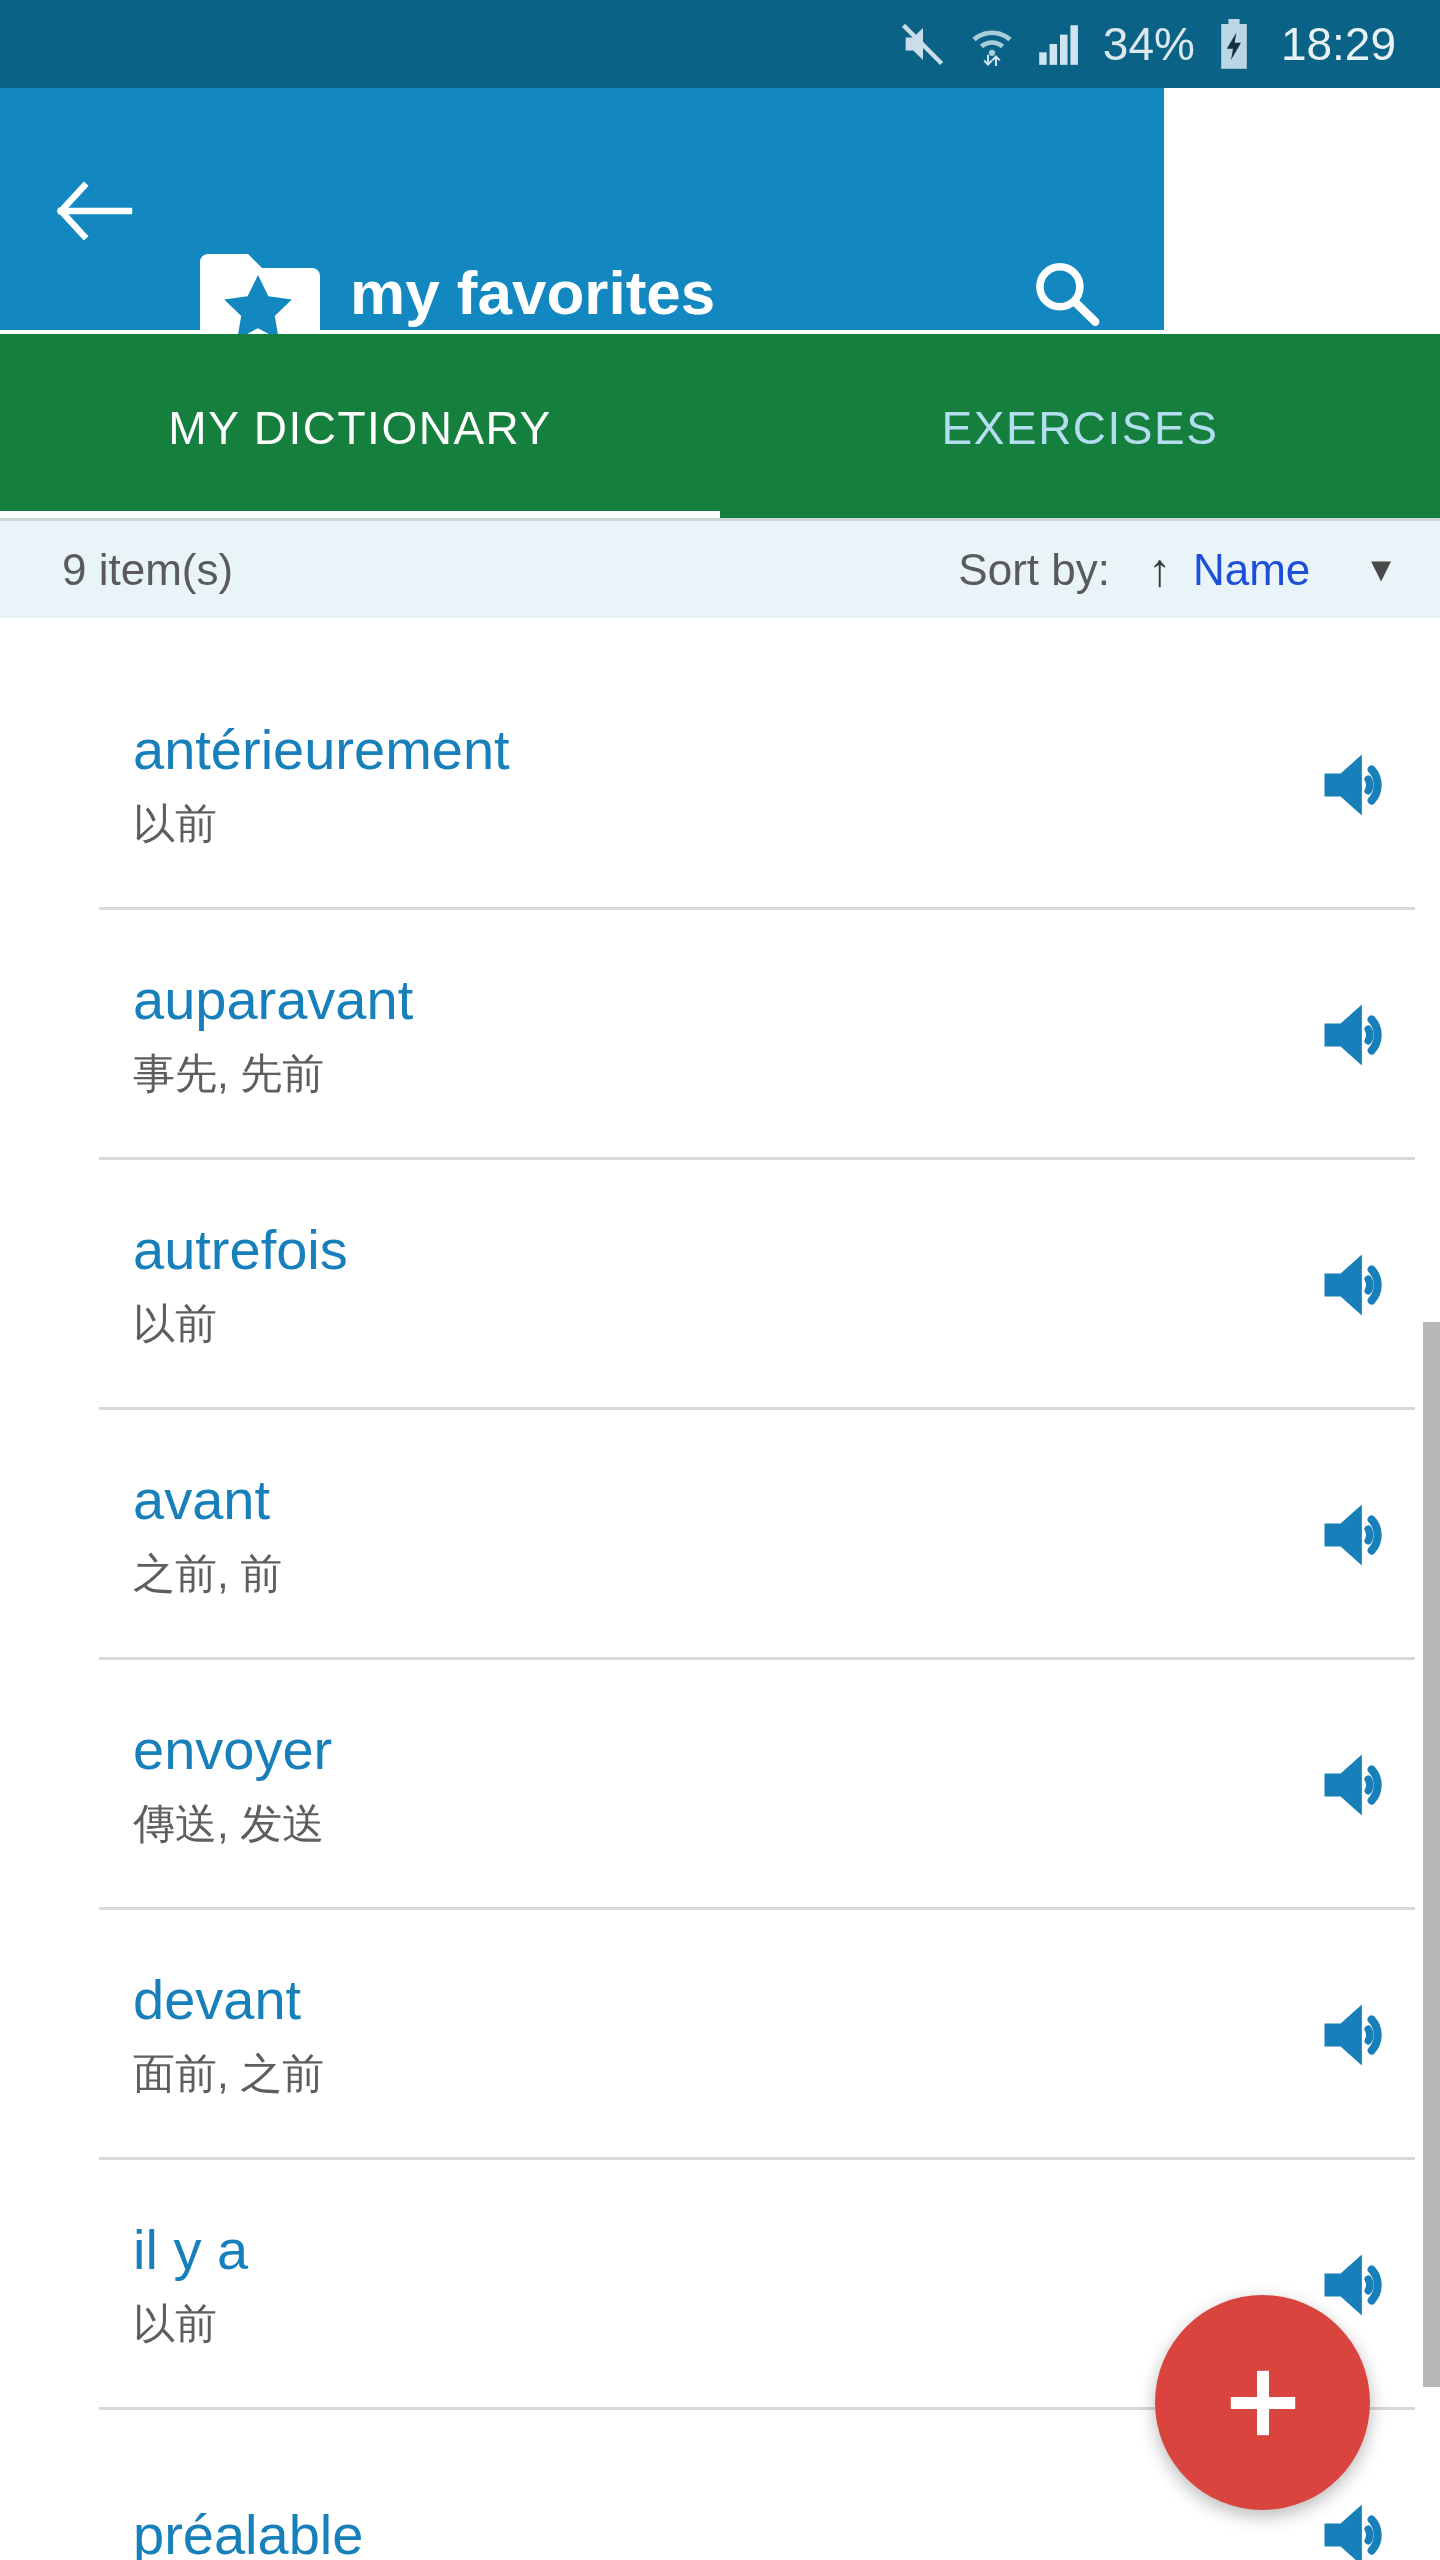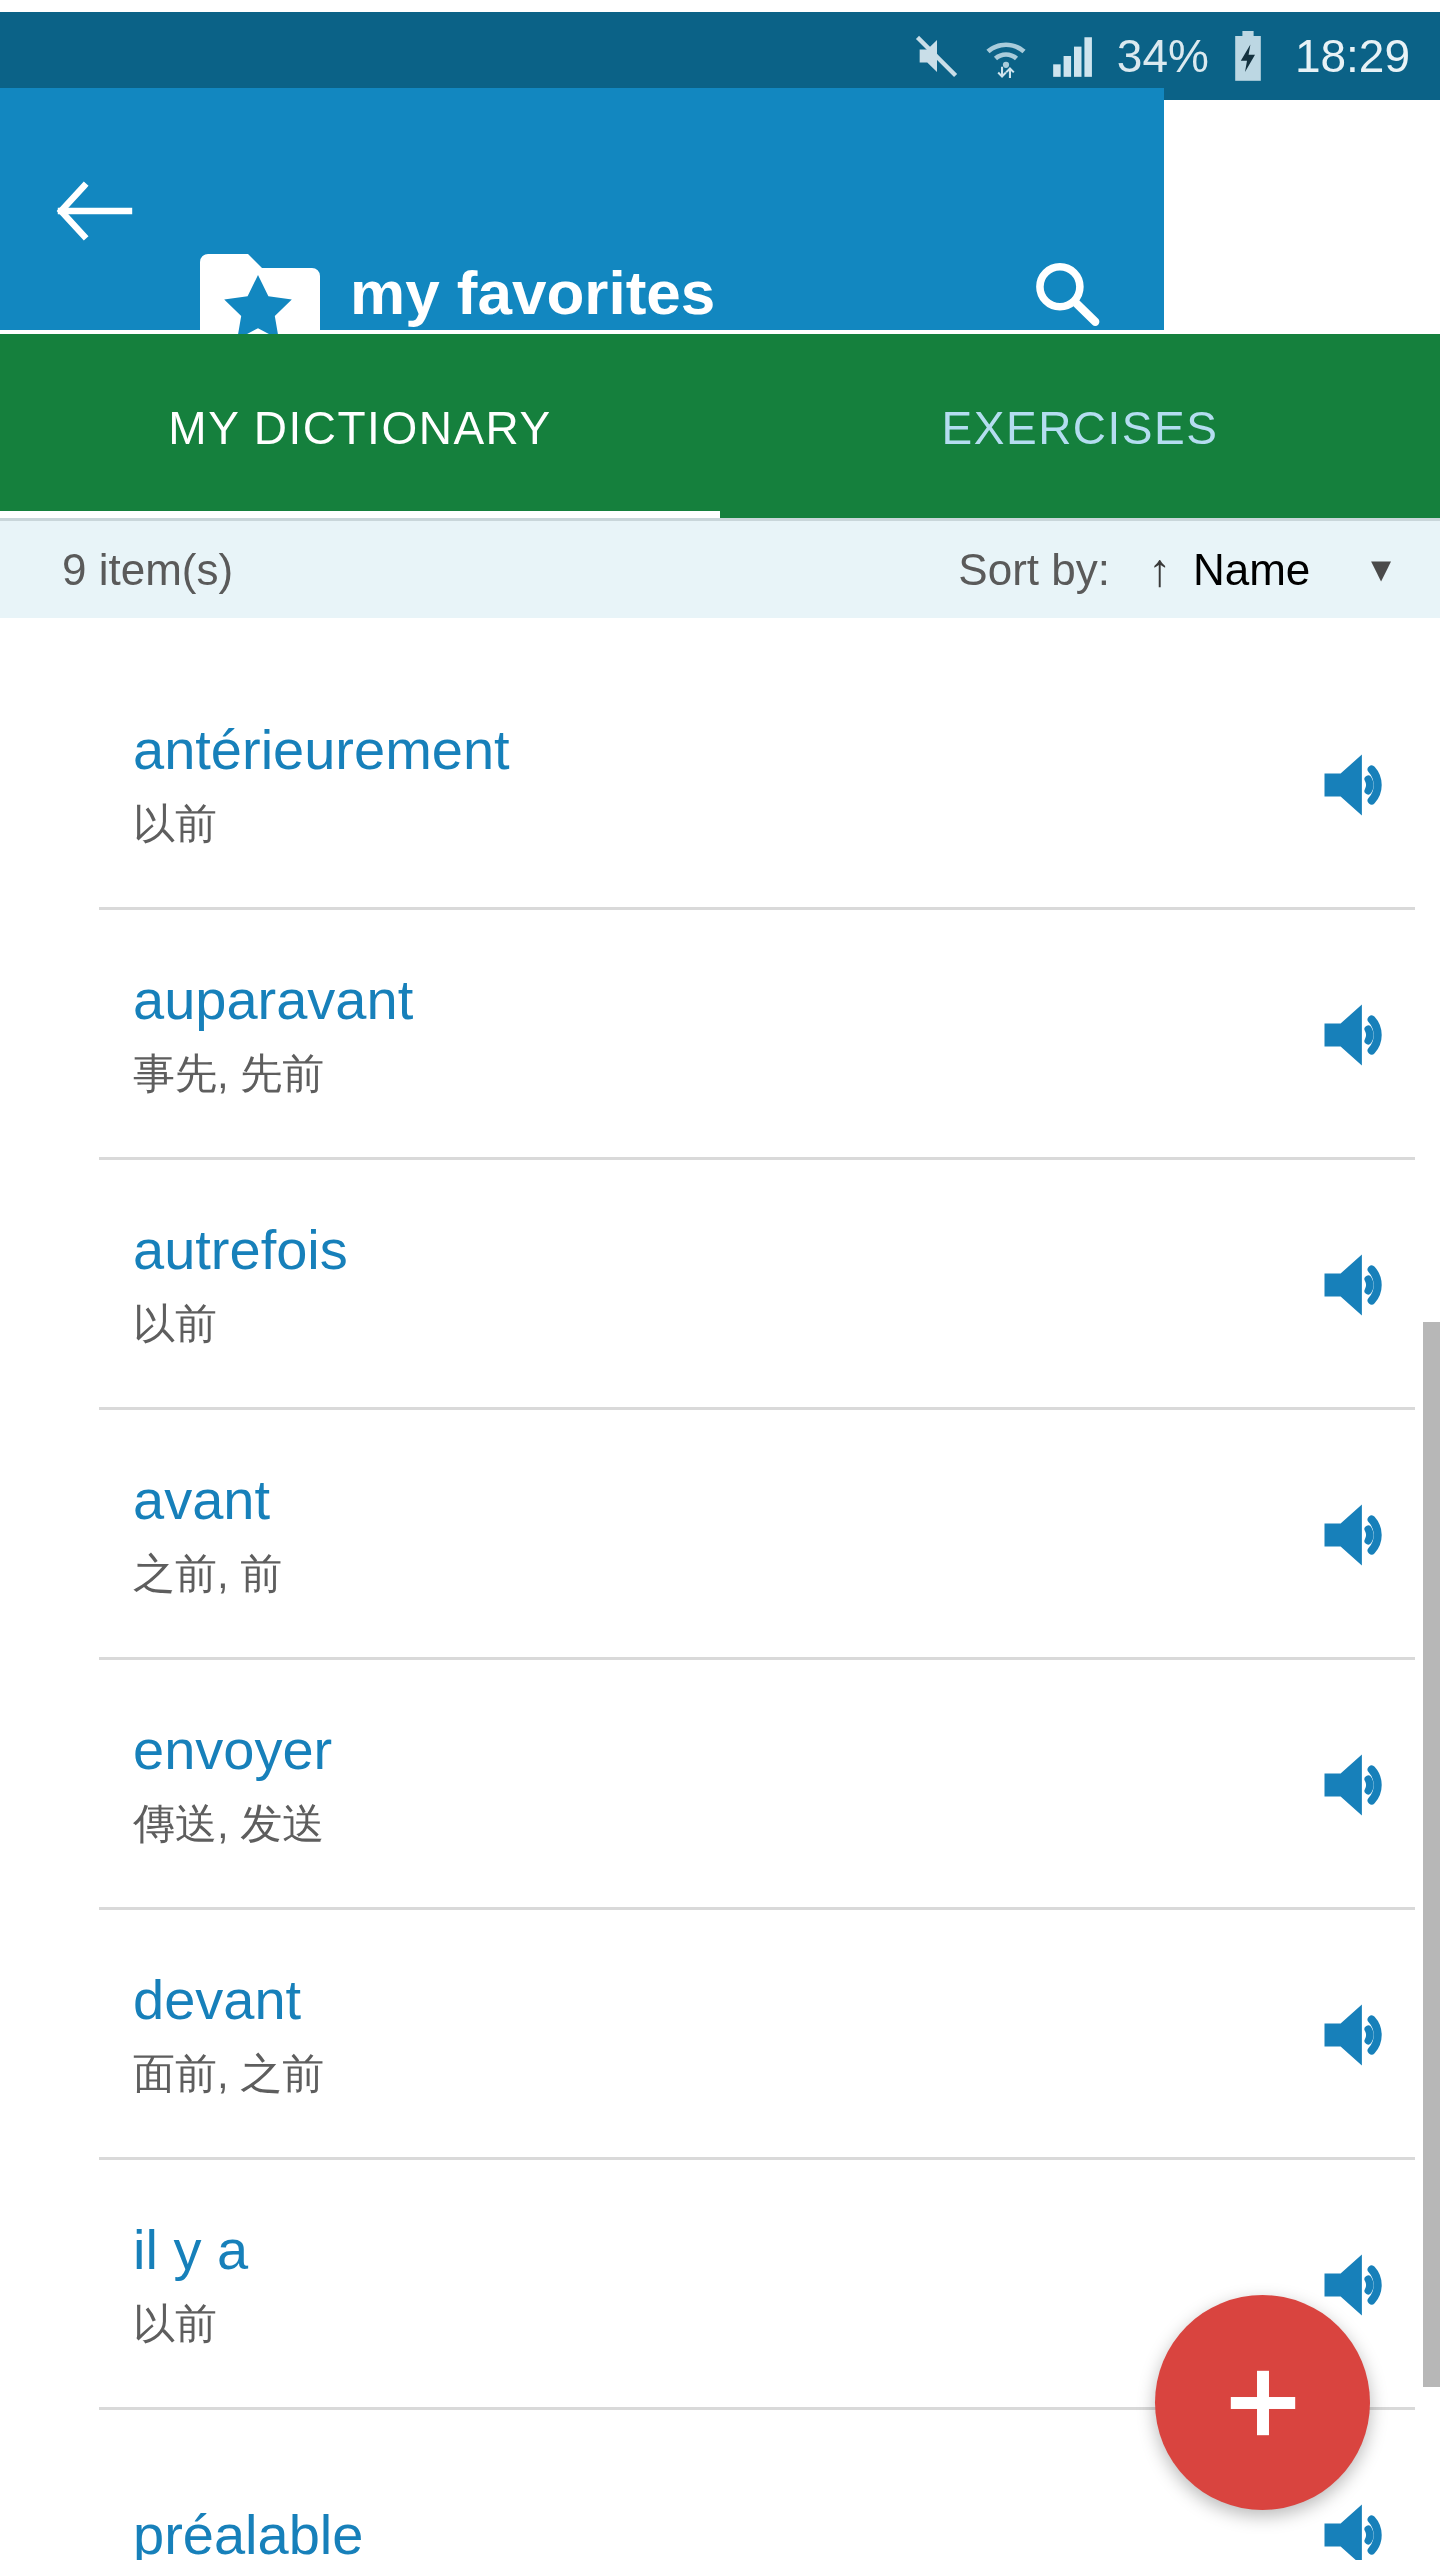--- a/index.html
+++ b/index.html
@@ -6,24 +6,24 @@
   html, body {
     width:1440px; height:2560px;
     font-family:"Liberation Sans", sans-serif;
     background:#ffffff;
     overflow:hidden;
   }
   #screen { position:relative; width:1440px; height:2560px; overflow:hidden; background:#fff; }
 
   
   .statusbar {
-    position:absolute; top:12px; left:0; width:1440px; height:88px;
+    position:absolute; top:0; left:0; width:1440px; height:88px;
     background:#0b6287;
     display:flex; align-items:center; justify-content:flex-end;
-    padding-right:30px; gap:18px;
+    padding-right:44px; gap:18px;
   }
   .sb-icon { display:flex; align-items:center; justify-content:center; }
   .sb-text { color:#dbe9ef; font-size:46px; letter-spacing:0px; line-height:1; }
   .sb-time { color:#e8f2f6; font-size:46px; line-height:1; margin-left:8px; }
 
   
   .appbar {
     position:absolute; top:88px; left:0; width:1164px; height:242px;
     background:#1287c0;
   }
@@ -70,21 +70,21 @@
   }
   .item-count {
     margin-left:62px; color:#5a5a5a; font-size:44px;
   }
   .sort-group {
     margin-left:auto; margin-right:42px;
     display:flex; align-items:center; gap:12px;
   }
   .sort-by-label { color:#5a5a5a; font-size:44px; }
   .sort-arrow { color:#3a3a3a; font-size:46px; margin-left:26px; margin-right:10px; }
-  .sort-value { color:#000000; font-size:44px; }
+  .sort-value { color:#1d4ed8; font-size:44px; }
   .sort-caret { color:#4a4a4a; font-size:34px; margin-left:42px; }
 
   
   .list {
     position:absolute; top:660px; left:0; width:1440px; height:1900px;
     background:#ffffff; overflow:hidden;padding-left:37px;
   }
   .row {
     position:relative; height:250px; width:1440px;
     display:flex; align-items:center;

